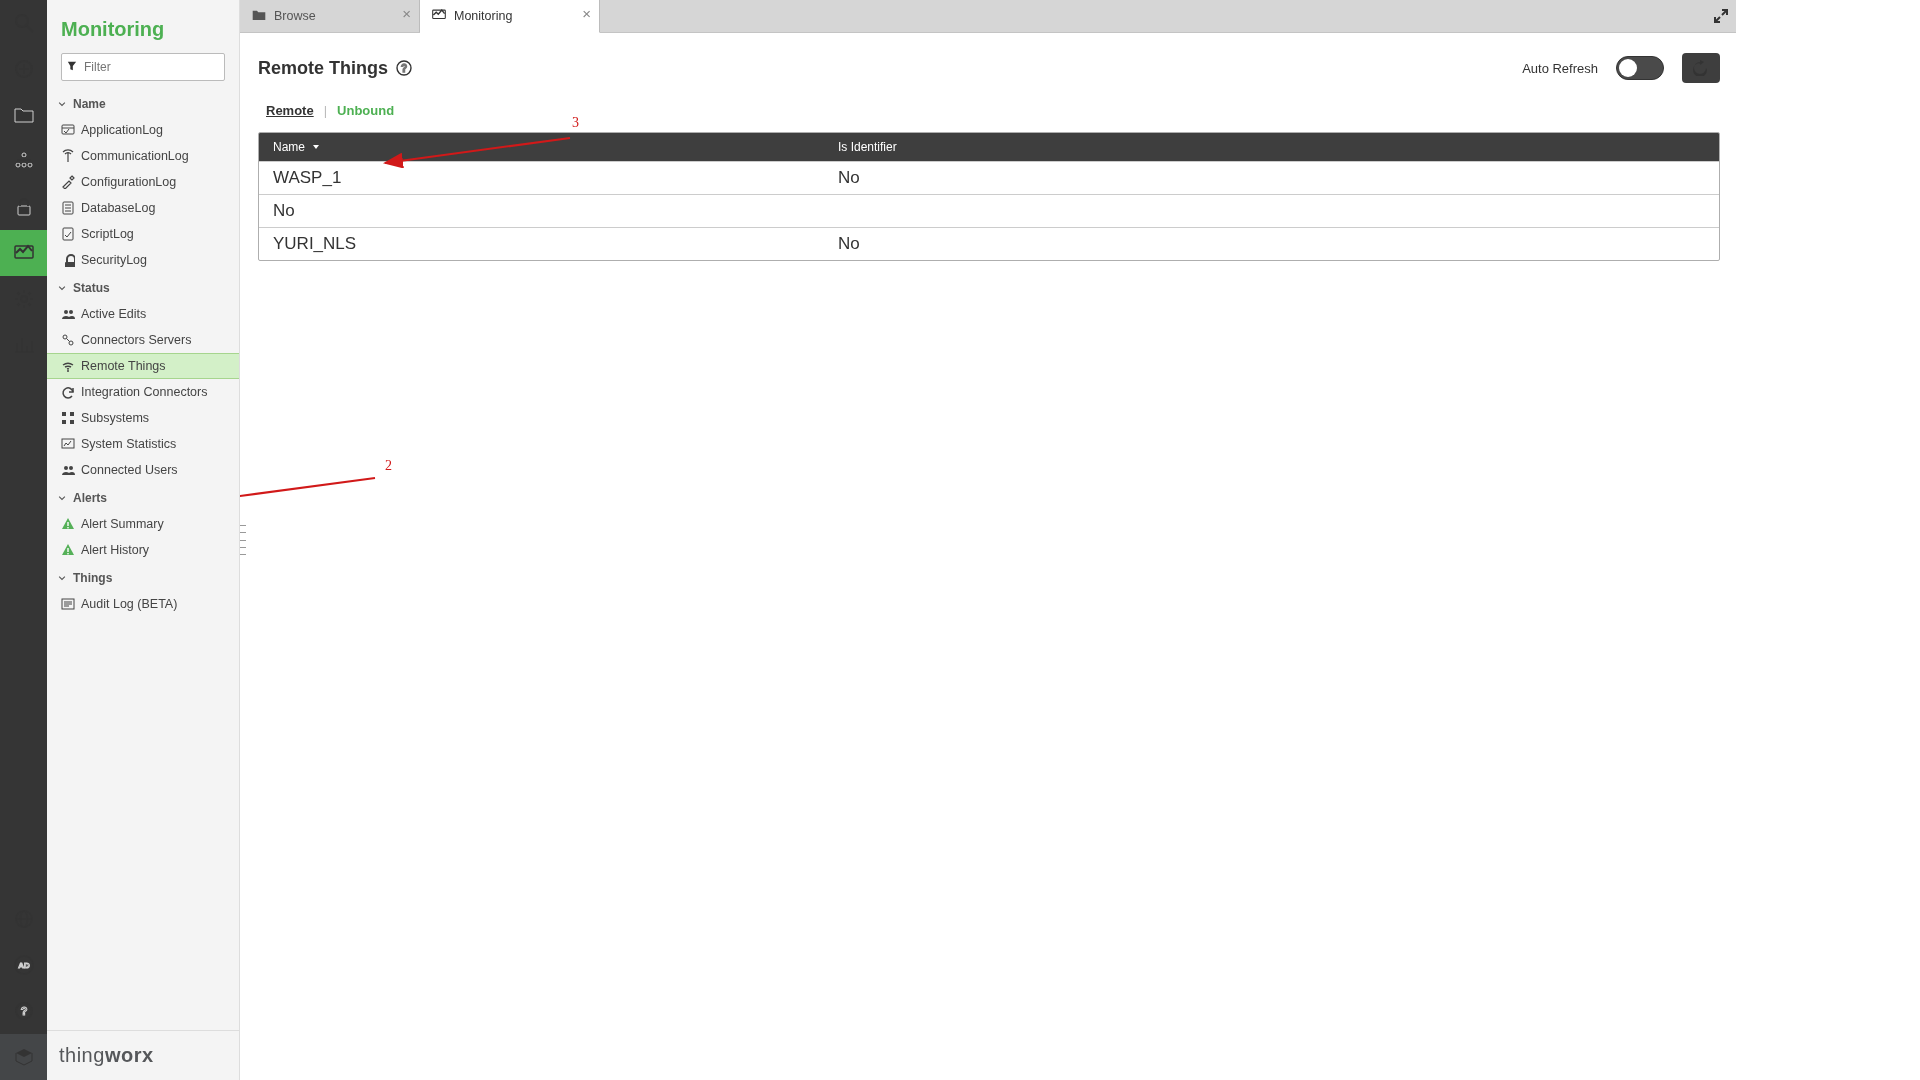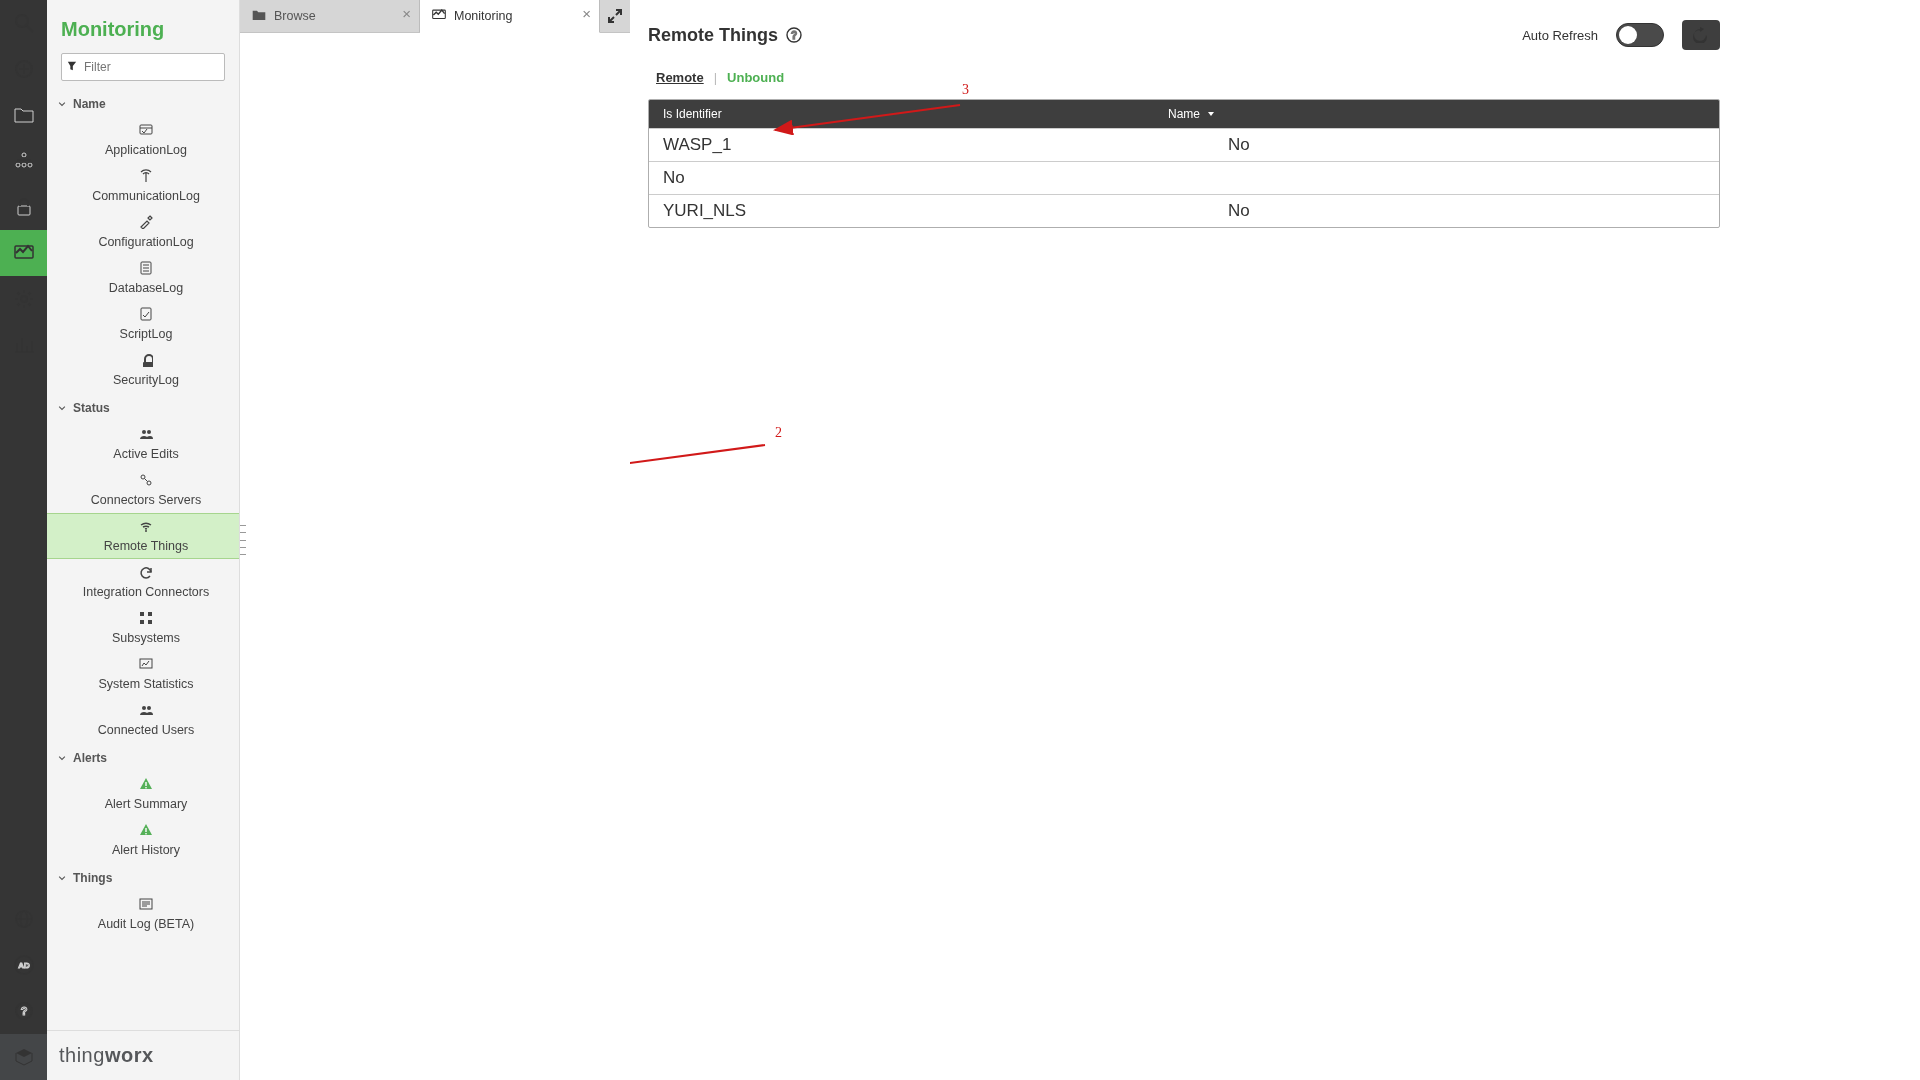--- a/index.html
+++ b/index.html
@@ -20,30 +20,30 @@
   .sidebar{width:193px;background:#f4f4f4;border-right:1px solid #ddd;display:flex;flex-direction:column;flex-shrink:0;position:relative;}
   .sidebar-head{padding:18px 14px 8px;}
   .sidebar-title{font-size:20px;font-weight:700;color:#4db052;margin-bottom:12px;}
   .filter-wrap{position:relative;}
   .filter-input{width:100%;height:28px;border:1px solid #bbb;border-radius:2px;padding:4px 6px 4px 22px;font-size:12px;color:#555;}
   .filter-wrap svg{position:absolute;left:6px;top:7px;width:10px;height:12px;fill:#333;}
 
   .tree{flex:1;overflow:auto;padding-bottom:8px;}
   .grp-head{display:flex;align-items:center;gap:6px;padding:8px 10px 6px;font-size:12px;font-weight:700;color:#555;cursor:pointer;}
   .grp-head svg{width:10px;height:10px;fill:#555;}
-  .tree-item{display:flex;align-items:center;gap:6px;padding:5px 8px 5px 14px;font-size:12.5px;color:#444;cursor:pointer;border-top:1px solid transparent;border-bottom:1px solid transparent;flex-direction:column;}
+  .tree-item{display:flex;align-items:center;gap:6px;padding:5px 8px 5px 14px;font-size:12.5px;color:#444;cursor:pointer;border-top:1px solid transparent;border-bottom:1px solid transparent;}
   .tree-item.active{background:#d3f0c8;border-top:1px solid #a6d58e;border-bottom:1px solid #a6d58e;}
   .tree-item .ti-icon{width:14px;height:14px;display:flex;align-items:center;justify-content:center;}
   .tree-item .ti-icon svg{width:14px;height:14px;fill:#555;}
 
   .brand{height:50px;border-top:1px solid #ddd;display:flex;align-items:center;padding-left:12px;font-size:20px;color:#55575a;letter-spacing:.5px;}
   .brand .thin{font-weight:300;}
   .brand .thick{font-weight:700;}
 
-  .main{flex:1;display:flex;flex-direction:row;min-width:0;}
+  .main{flex:1;display:flex;flex-direction:column;min-width:0;}
 
   .tabbar{height:33px;background:#d6d6d6;display:flex;align-items:stretch;position:relative;border-bottom:1px solid #c4c4c4;}
   .tab{display:flex;align-items:center;gap:8px;padding:0 28px 0 12px;font-size:12.5px;position:relative;border-right:1px solid #bcbcbc;cursor:pointer;min-width:180px;}
   .tab.inactive{color:#555;}
   .tab.activeT{background:#fff;color:#333;border-bottom:1px solid #fff;margin-bottom:-1px;}
   .tab .tab-icon svg{width:14px;height:14px;fill:#555;}
   .tab .tab-close{position:absolute;right:8px;top:6px;font-size:15px;color:#888;line-height:1;}
   .tabbar .spacer{flex:1;}
   .tabbar .expand{width:30px;display:flex;align-items:center;justify-content:center;}
   .tabbar .expand svg{width:14px;height:14px;stroke:#888;fill:none;stroke-width:2;}
@@ -503,28 +503,28 @@
       </div>
 
       <div class="subtabs">
         <span class="subtab">Remote</span>
         <span class="subtab-sep">|</span>
         <span class="subtab on">Unbound</span>
       </div>
 
       <div class="tbl">
         <div class="tbl-head">
-          <div class="th th-id">
-            <span>Is Identifier</span>
-          </div>
           <div class="th th-name">
             <span>Name</span>
             <svg viewBox="0 0 10 10">
                 <use href="#i-sort"></use>
               </svg>
+          </div>
+          <div class="th th-id">
+            <span>Is Identifier</span>
           </div>
         </div>
         <div id="tbody">
             <div class="tbl-row">
               <div class="td td-name">WASP_1</div>
               <div class="td td-id">No</div>
             </div>
             <div class="tbl-row">
               <div class="td td-id">No</div>
             </div>

